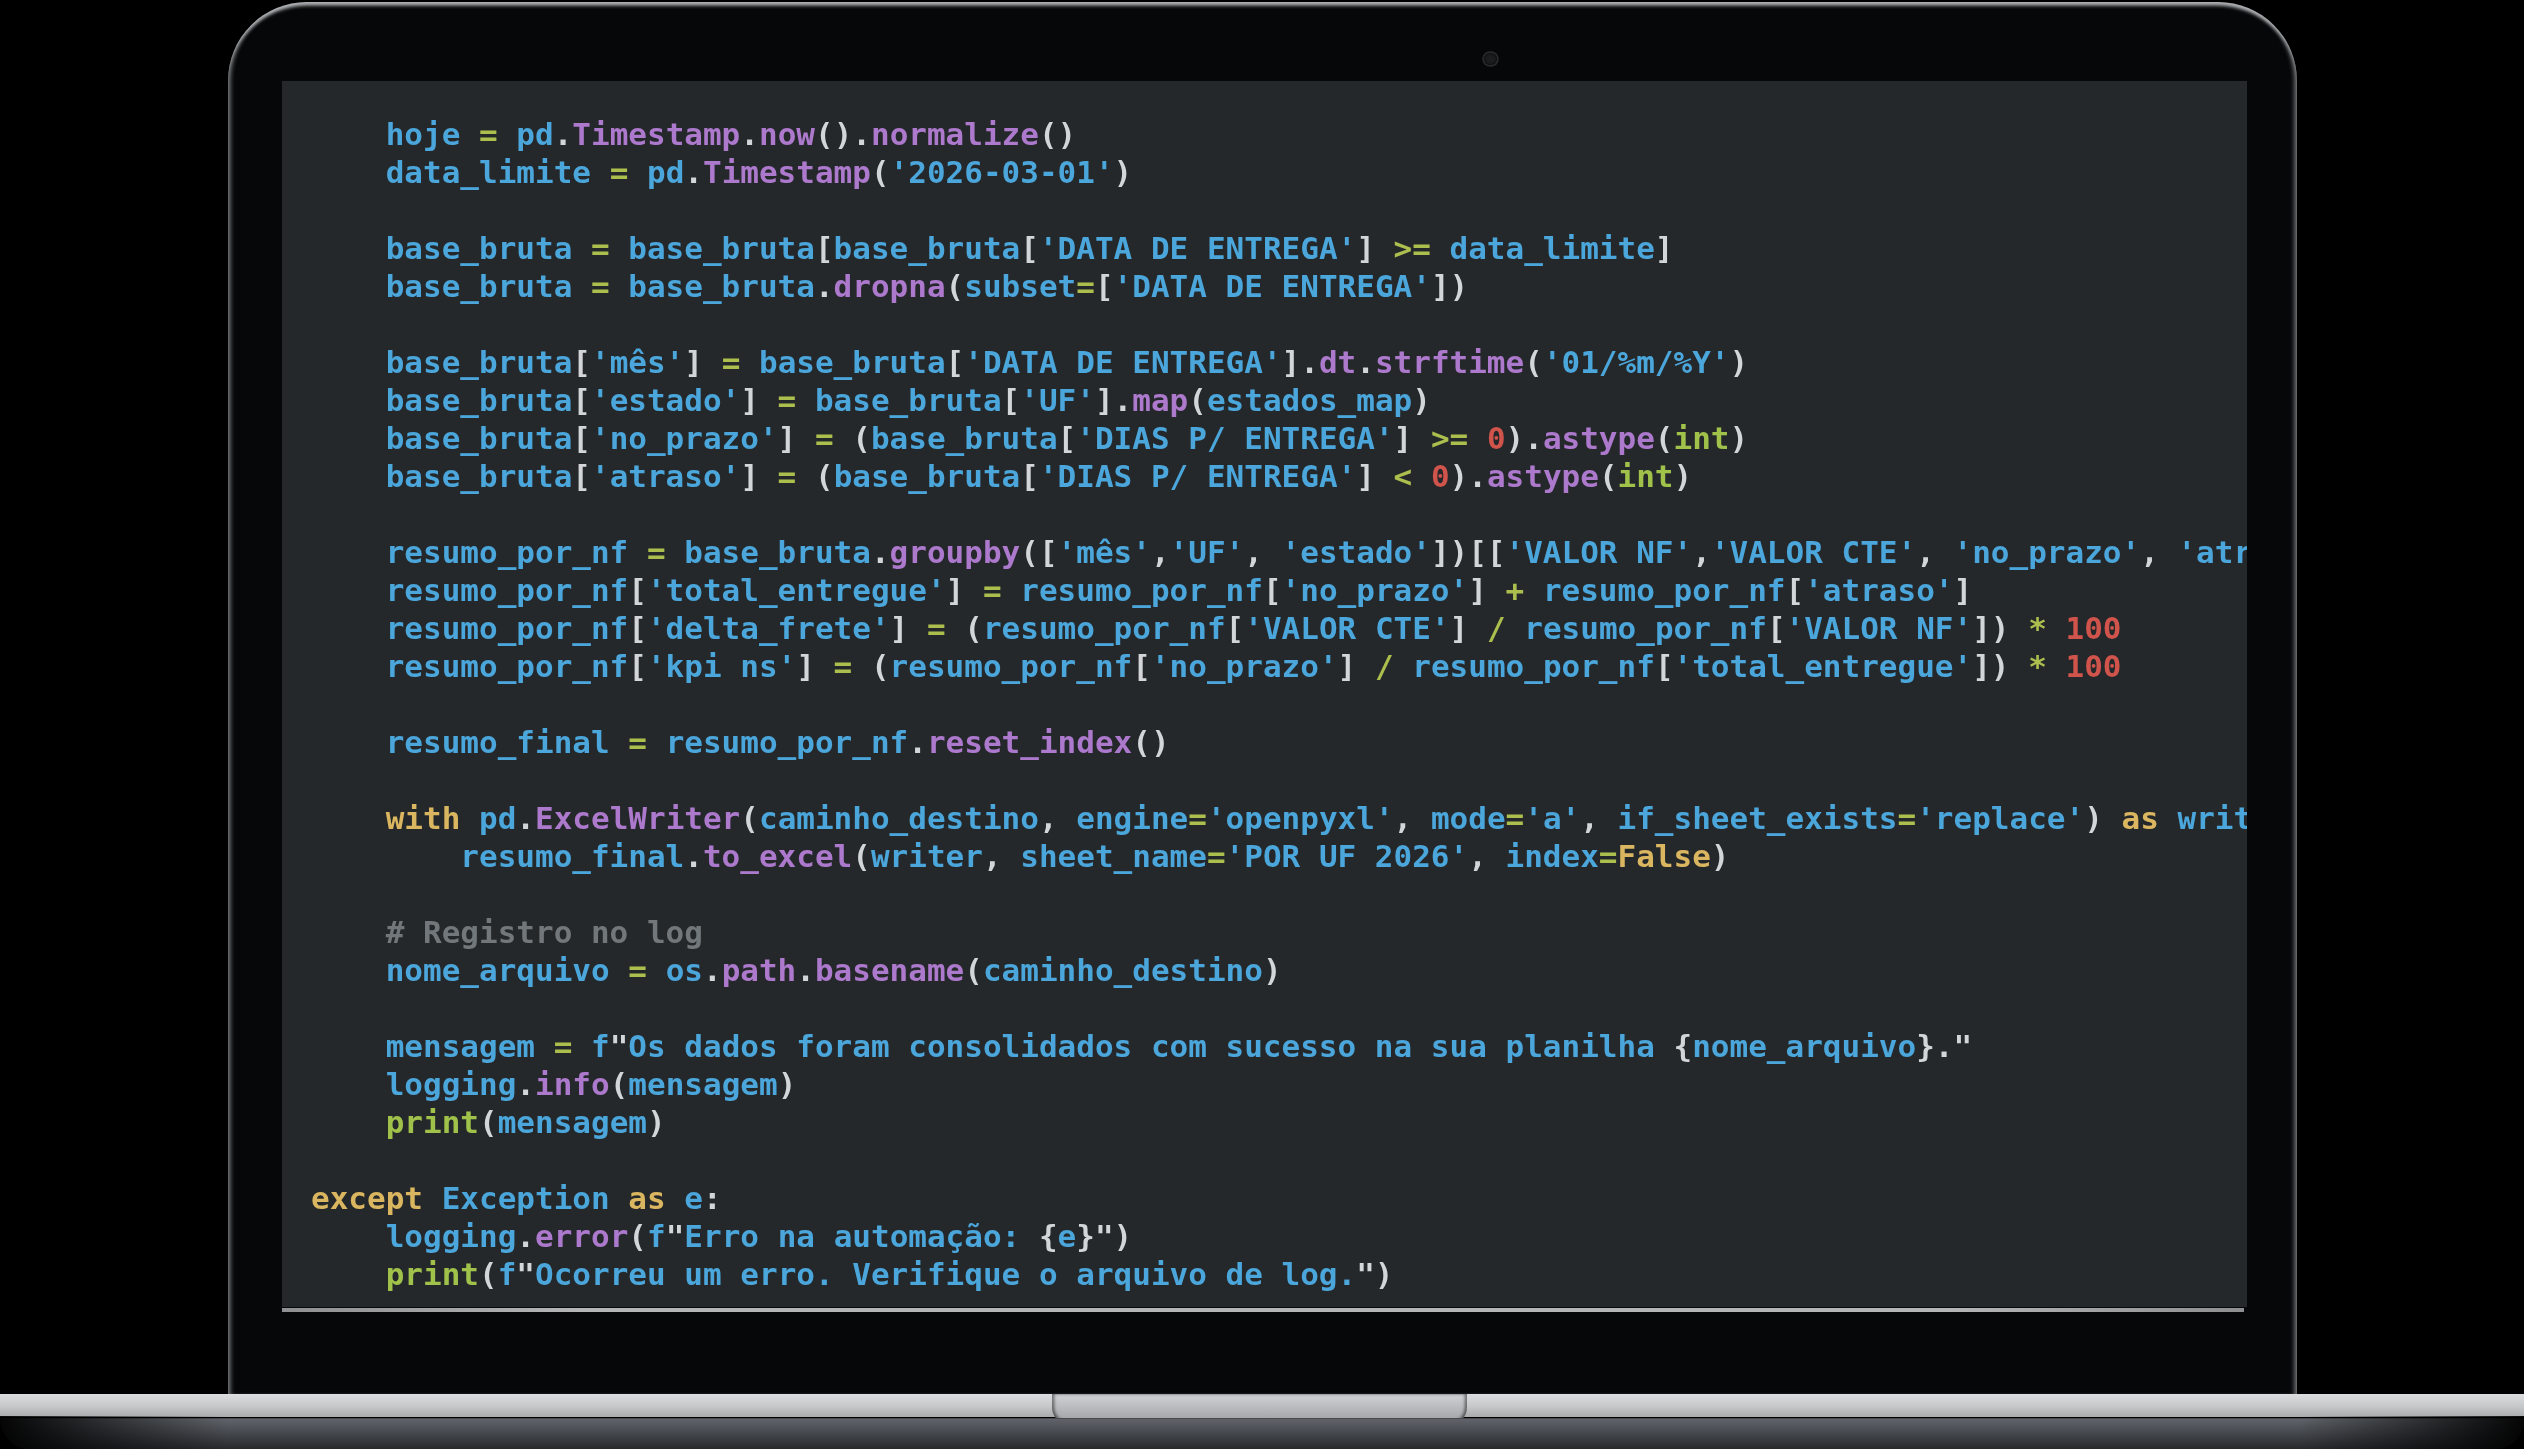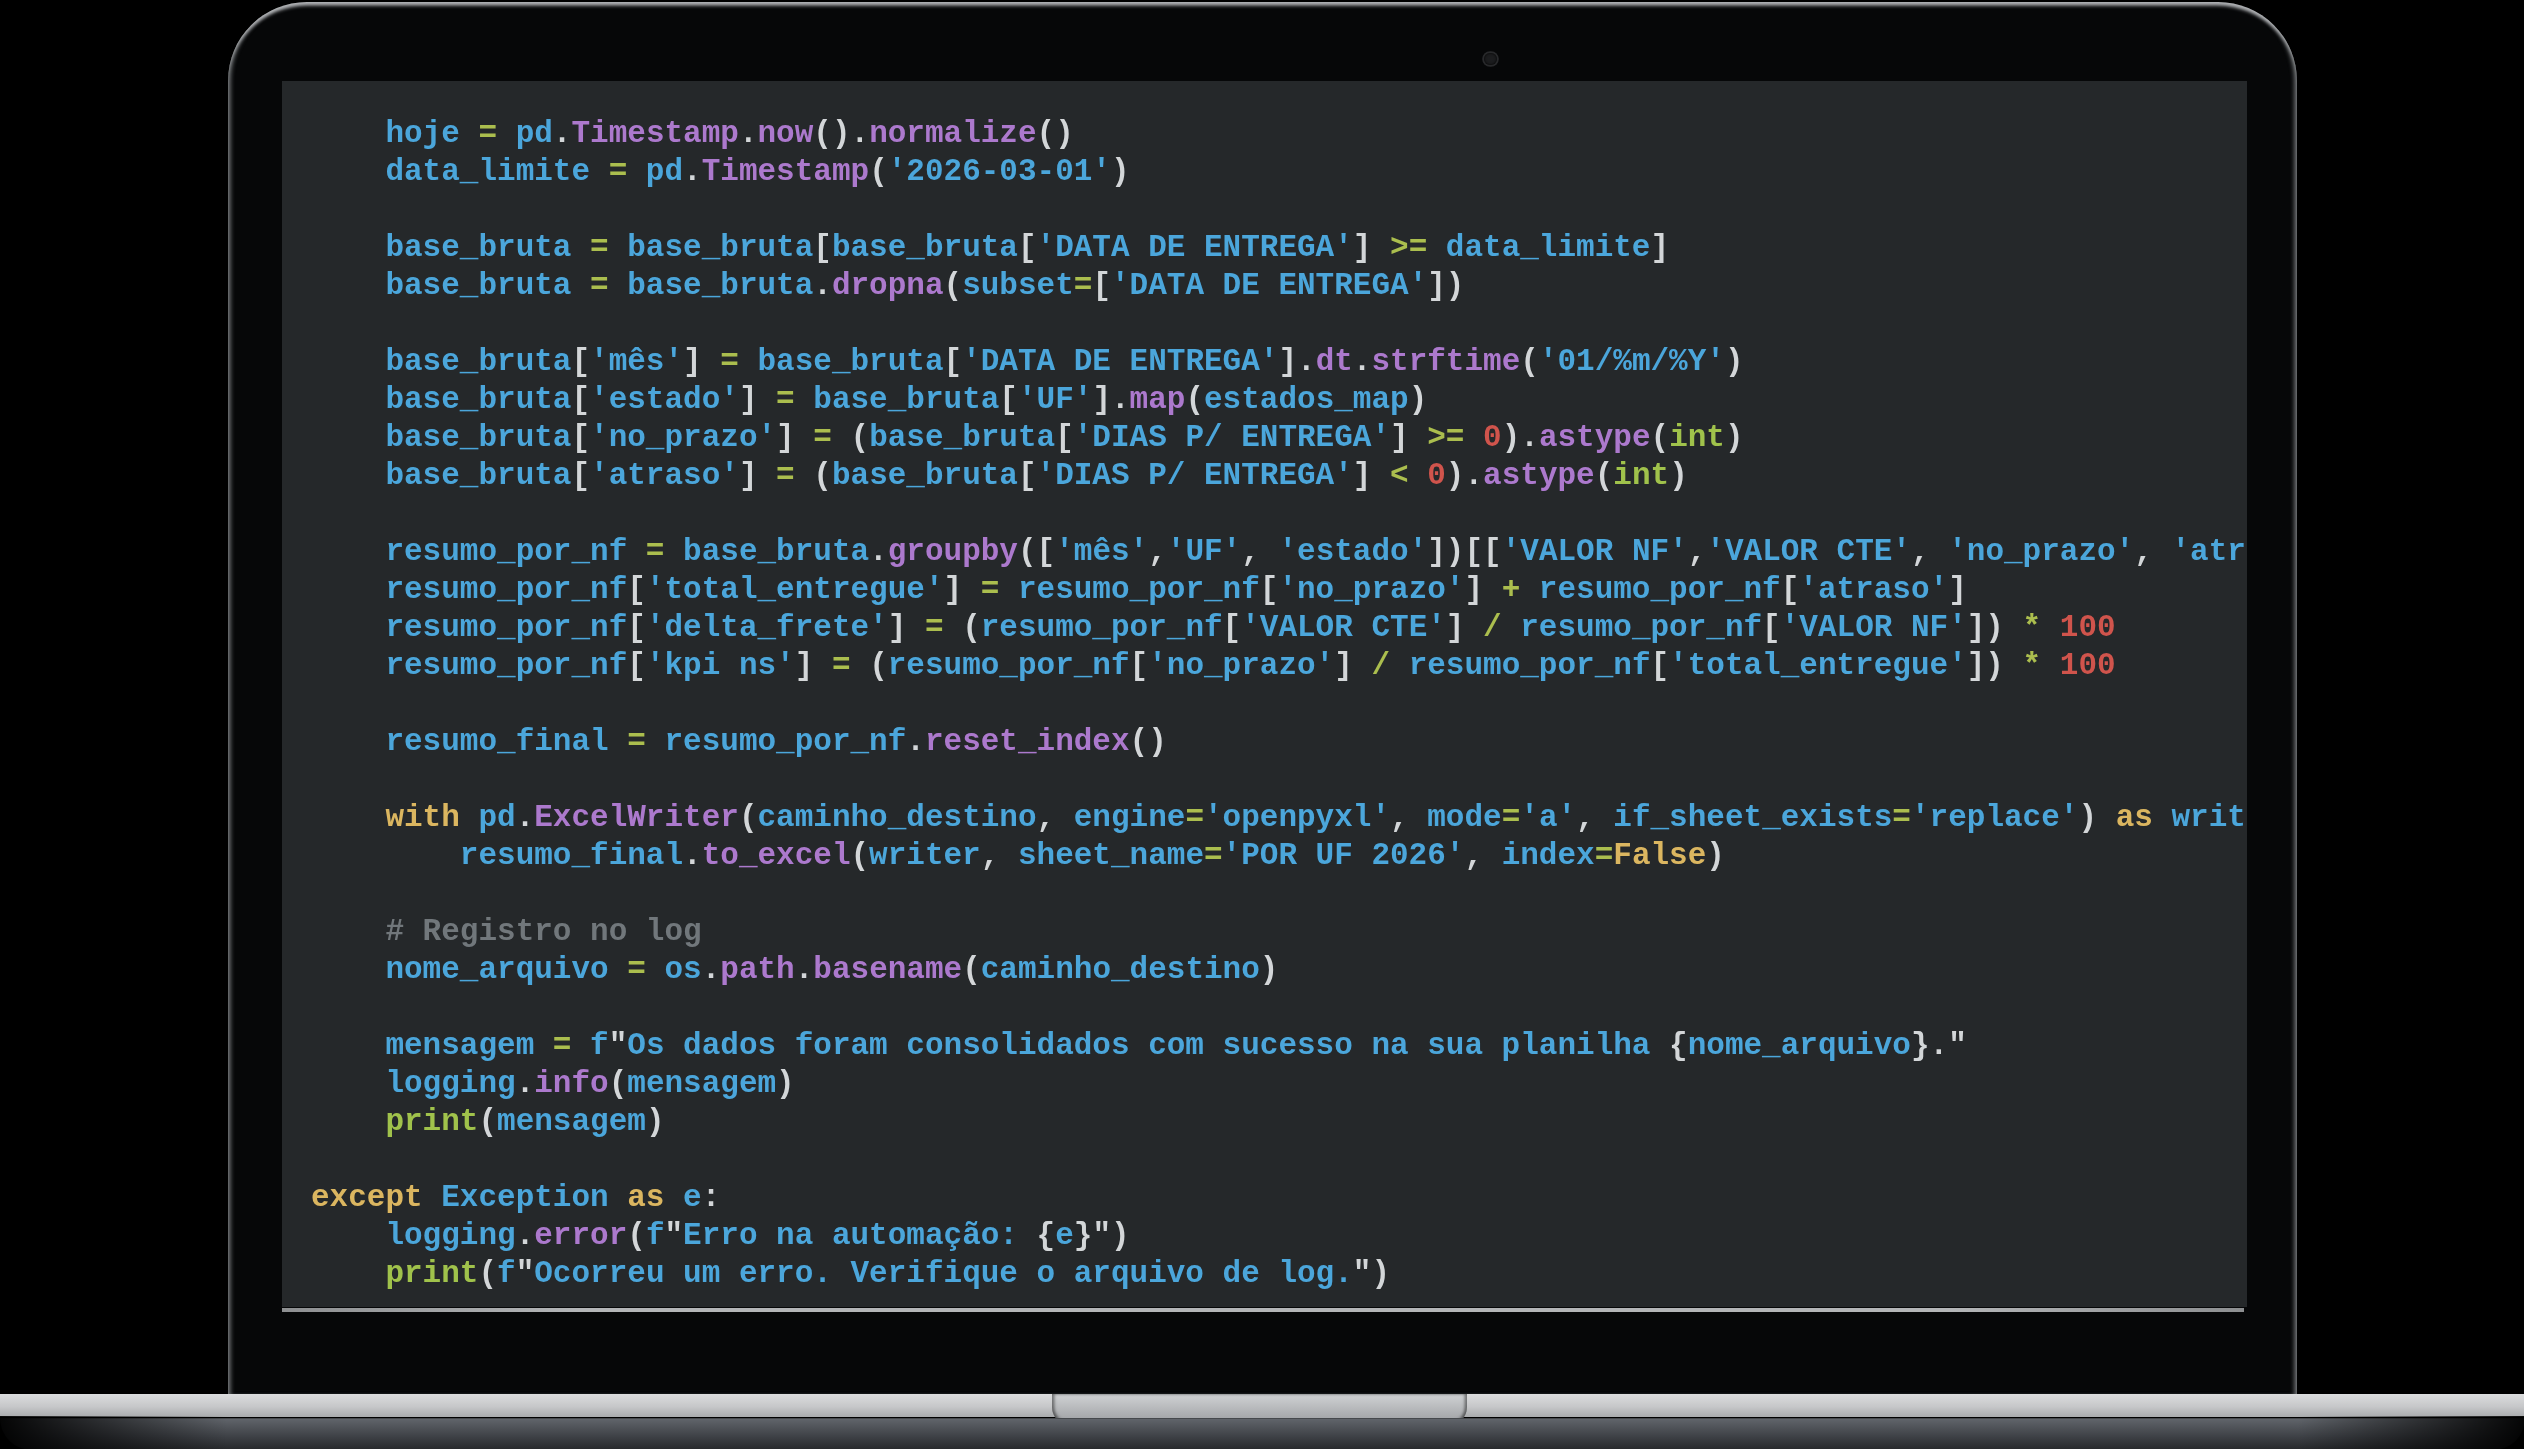--- a/index.html
+++ b/index.html
@@ -27,21 +27,21 @@
   .screen{
     position:absolute;left:282px;top:81px;width:1965px;height:1226px;
     background:#25282a;overflow:hidden;
   }
   .code{
     position:absolute;left:0;top:0;width:100%;
     padding:34px 0 0 29px;box-sizing:border-box;
     font:700 31px/38px "DejaVu Sans Mono", monospace;
     white-space:pre;
   }
-  .code-line{height:38px;white-space:pre;font-family:Liberation Mono, monospace;}
+  .code-line{height:38px;white-space:pre;}
   .screen-bottom-line{
     position:absolute;left:282px;top:1308px;width:1962px;height:3.6px;
     background:linear-gradient(90deg,#8d8f91,#b3b5b7 15%,#b3b5b7 85%,#8d8f91);
   }
   .chin-label{
     position:absolute;left:282px;top:1418px;width:1962px;height:40px;
     text-align:center;color:#14b8a6;
     font:400 32px/40px "Liberation Sans", sans-serif;letter-spacing:0.9px;
   }
   

